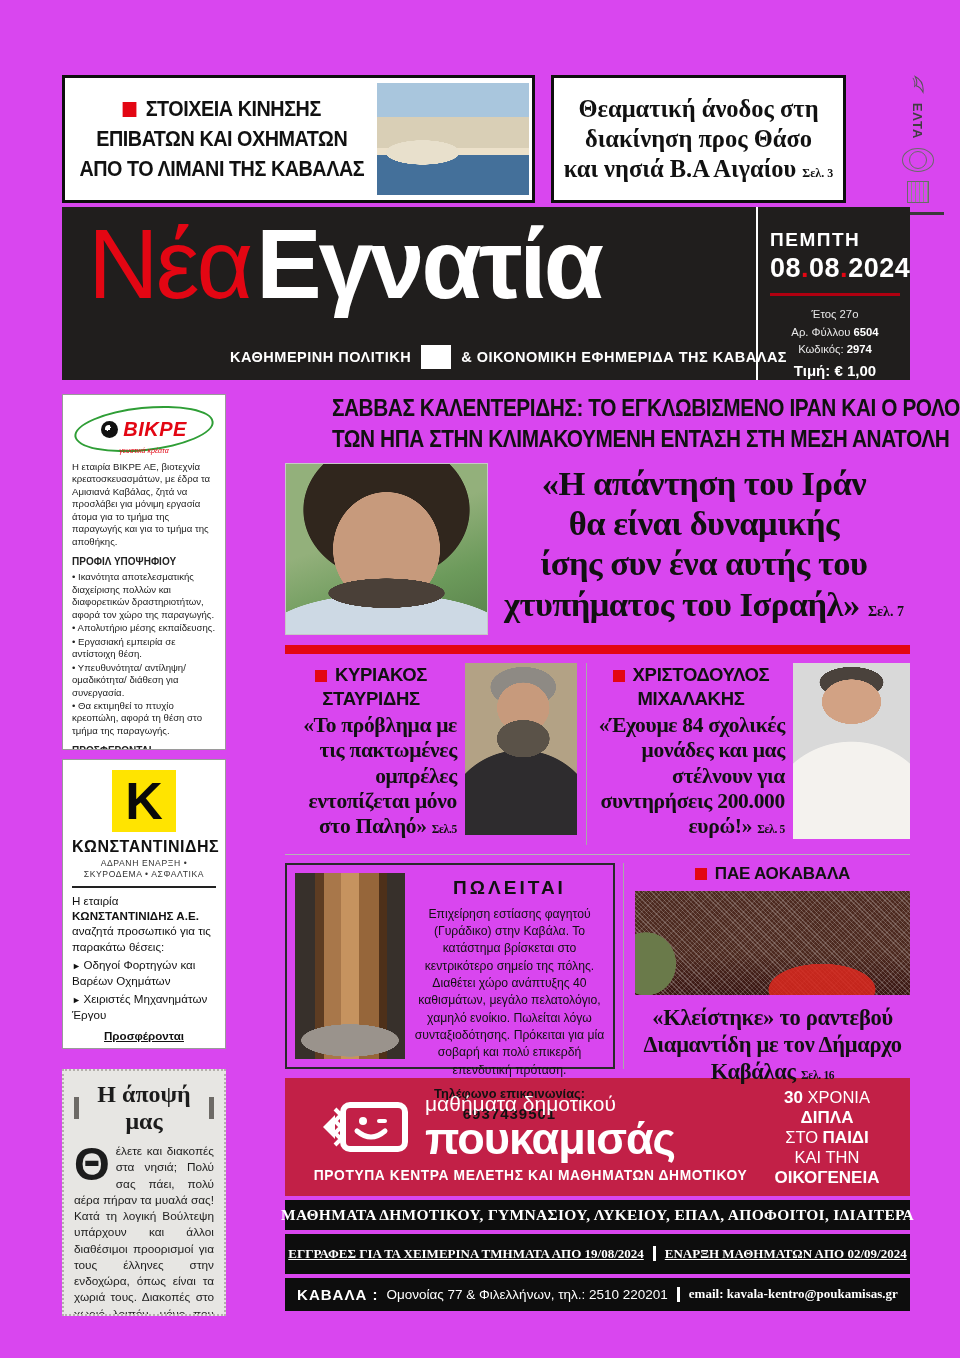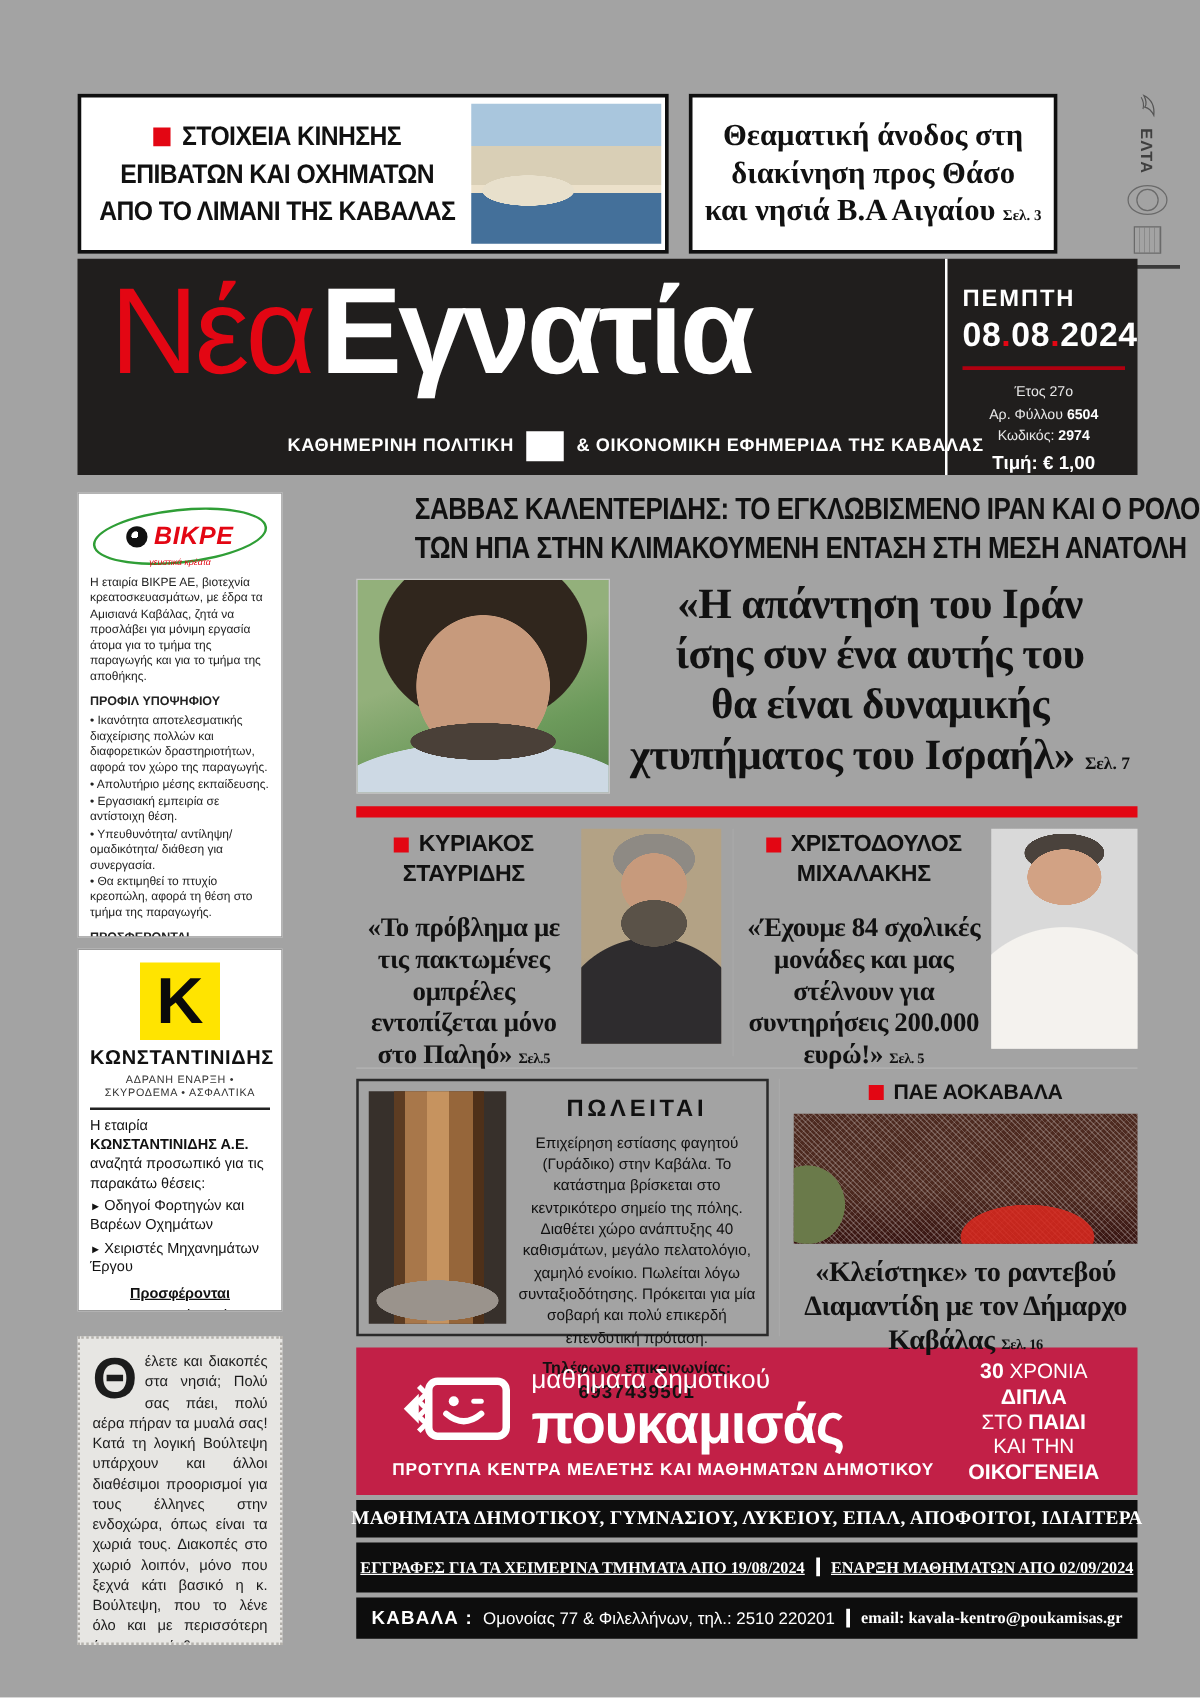--- a/index.html
+++ b/index.html
@@ -1,17 +1,17 @@
 <!DOCTYPE html>
 <html lang="el"><head>
 <meta charset="utf-8">
 <style>
   * { box-sizing: border-box; margin: 0; padding: 0; }
   html,body { background:#fff; }
-  .page { position:relative; width:960px; height:1358px; background:#a3a3a3;
+  .page { position:relative; width:960px; height:1358px; background:#d946ef;
           font-family:"Liberation Sans", sans-serif; color:#111; overflow:hidden; }
 
   
   .top-strip { position:absolute; top:75px; left:62px; width:800px; height:128px; display:flex; gap:16px; }
   .banner-left { width:473px; height:128px; border:3px solid #0f0f0f; display:flex; align-items:center; padding:4px 8px 4px 2px; background:#fff; }
   .banner-left .hl { flex:1; text-align:center; font-weight:bold; font-size:21.5px; line-height:1.4;
                      letter-spacing:-0.5px; transform:scaleX(.92); transform-origin:center; white-space:nowrap; }
   .red-sq { display:inline-block; width:15px; height:15px; background:#e30613; margin-right:10px; vertical-align:-1px; }
   .red-sq.small { width:12px; height:12px; margin-right:8px; }
   .photo { background-color:#ccc; }
@@ -104,21 +104,21 @@
   .quote1 { flex:1; padding-left:10px; text-align:center; font-family:"Liberation Serif", serif; font-weight:bold;
             font-size:34.5px; line-height:1.17; letter-spacing:-0.5px; }
   .quote1 .pref, .pref2 { font-size:14px; letter-spacing:0; }
   .redbar { height:9px; background:#e30613; margin-top:10px; }
 
   .row2 { display:flex; margin-top:9px; height:182px; }
   .col-st { width:302px; flex:none; display:flex; border-right:1px solid #a9a9a9; padding-right:7px; }
   .st-text { width:172px; flex:none; text-align:center; }
   .sec-head { font-weight:bold; font-size:18.5px; line-height:1.3; letter-spacing:-0.3px; }
   .sec-quote { font-family:"Liberation Serif", serif; font-weight:bold; font-size:21.5px; line-height:1.18;
-               letter-spacing:-0.3px; margin-top:19px; }
+               letter-spacing:-0.3px; margin-top:2px;text-align:right; }
   .pref-sm { font-size:11.5px; }
   .photo-stavridis { width:112px; height:172px; margin-left:8px;
      background:
        radial-gradient(ellipse 26% 12% at 52% 44%, #5a5248 90%, transparent 91%),
        radial-gradient(ellipse 24% 15% at 52% 26%, #c79a7c 97%, transparent 98%),
        radial-gradient(ellipse 30% 12% at 52% 14%, #8e8a84 97%, transparent 98%),
        radial-gradient(ellipse 70% 45% at 50% 95%, #2e2c2e 98%, transparent 99%),
        linear-gradient(180deg,#b3a285 0 60%, #8e8070 100%); }
   .col-mx { flex:1; display:flex; padding-left:10px; }
   .mx-text { flex:1; text-align:center; }
@@ -274,39 +274,44 @@
       <div class="k-hr"></div>
       <p><span>Η εταιρία </span><b>ΚΩΝΣΤΑΝΤΙΝΙΔΗΣ Α.Ε.</b><span> αναζητά προσωπικό για τις παρακάτω θέσεις:</span></p>
       <p class="pos">Οδηγοί Φορτηγών και Βαρέων Οχημάτων</p>
       <p class="pos">Χειριστές Μηχανημάτων Έργου</p>
       <div class="k-offers-title">Προσφέρονται</div>
       <p class="pos">Ικανοποιητικό πακέτο αποδοχών</p>
 
     </div>
 
     <div class="opinion">
+      <div class="op-title">
+        <span class="op-bar"></span>
+        <span>Η άποψή μας</span>
+        <span class="op-bar"></span>
+      </div>
       <div class="op-body">
         <span class="op-drop">Θ</span><span>έλετε και διακοπές στα νησιά; Πολύ σας πάει, πολύ αέρα πήραν τα μυαλά σας! Κατά τη λογική Βούλτεψη υπάρχουν και άλλοι διαθέσιμοι προορισμοί για τους έλληνες στην ενδοχώρα, όπως είναι τα χωριά τους. Διακοπές στο χωριό λοιπόν, μόνο που ξεχνά κάτι βασικό η κ. Βούλτεψη, που το λένε όλο και με περισσότερη ένταση οι άνθρωποι που δραστηριοποιούνται στον τουρισμό, δεν αφήνουν λεφτά οι τουρίστες, ει μη μόνον οι ακριβοτουρίστες των Κυκλάδων…</span>
       </div>
     </div>
   </aside>
 
   <main class="main">
 
     <div class="kicker">
       <div>ΣΑΒΒΑΣ ΚΑΛΕΝΤΕΡΙΔΗΣ: ΤΟ ΕΓΚΛΩΒΙΣΜΕΝΟ ΙΡΑΝ ΚΑΙ Ο ΡΟΛΟΣ</div>
       <div>ΤΩΝ ΗΠΑ ΣΤΗΝ ΚΛΙΜΑΚΟΥΜΕΝΗ ΕΝΤΑΣΗ ΣΤΗ ΜΕΣΗ ΑΝΑΤΟΛΗ</div>
     </div>
 
     <div class="row1">
       <div class="photo photo-portrait"></div>
       <div class="quote1">
         <div>«Η απάντηση του Ιράν</div>
+        <div>θα είναι δυναμικής</div>
         <div>ίσης συν ένα αυτής του</div>
-        <div>θα είναι δυναμικής</div>
         <div><span>χτυπήματος του Ισραήλ»</span> <span class="pref">Σελ. 7</span></div>
       </div>
     </div>
 
     <div class="redbar"></div>
 
     <div class="row2">
       <div class="col-st">
         <div class="st-text">
           <div class="sec-head">

